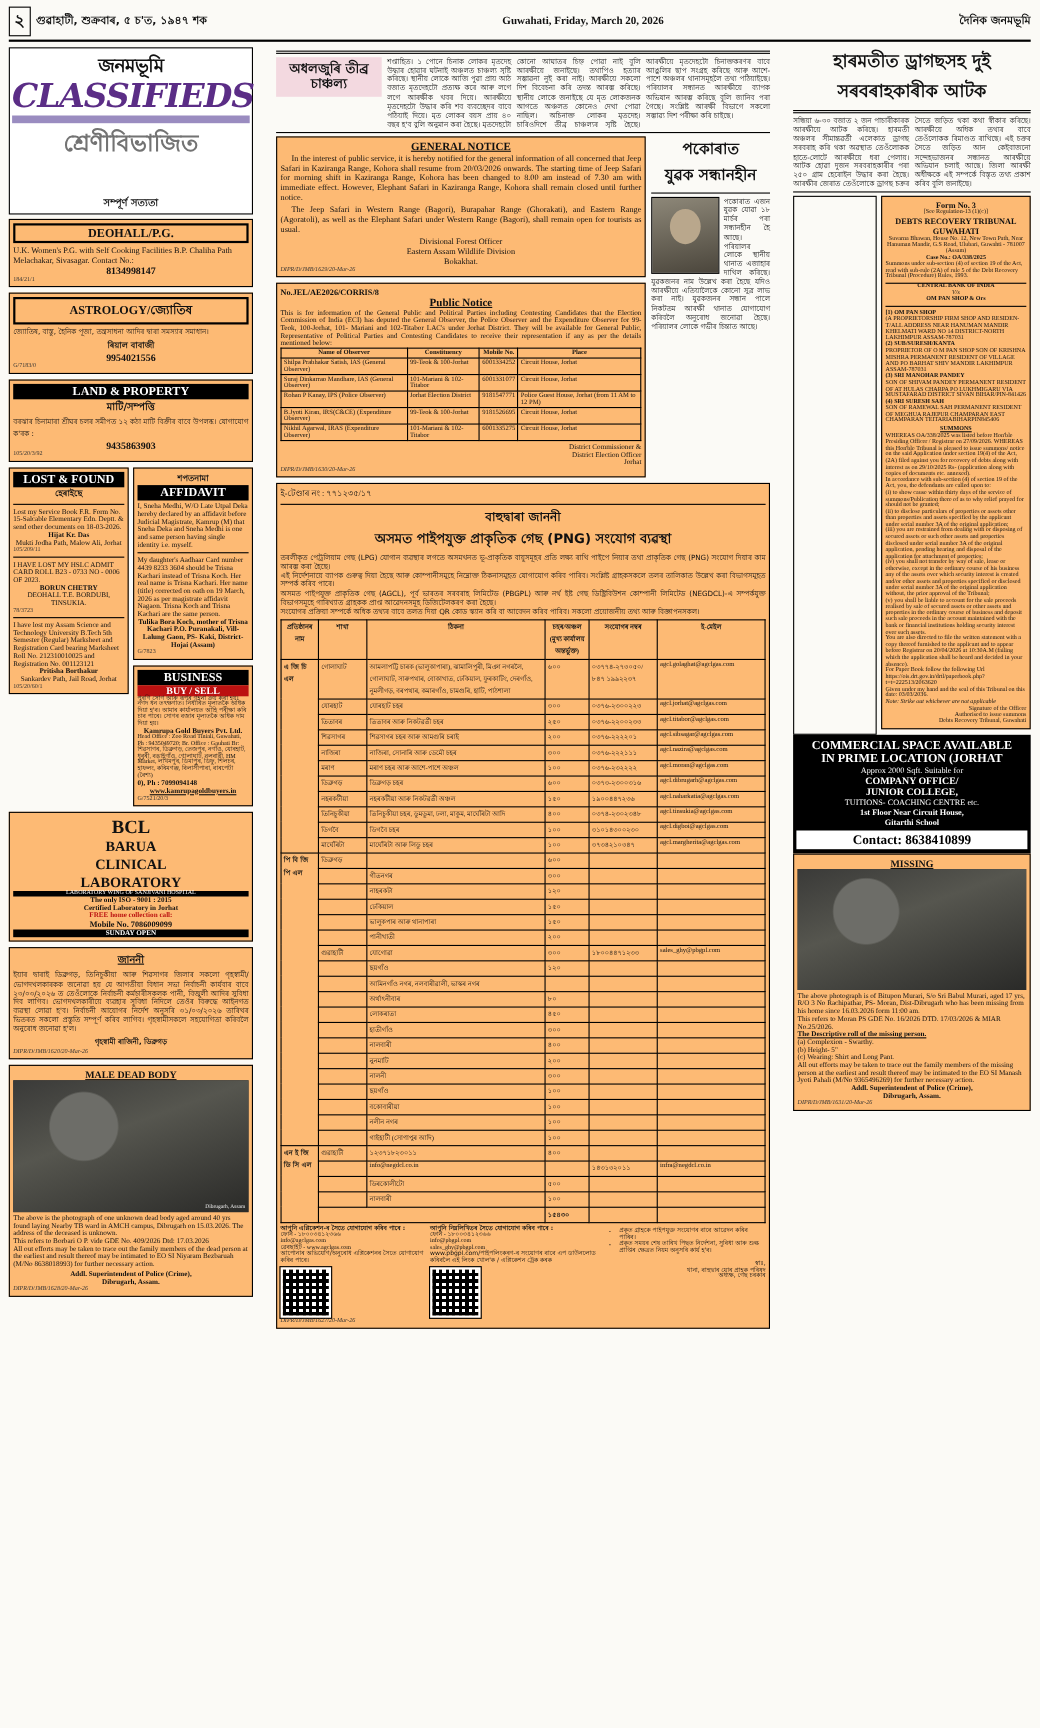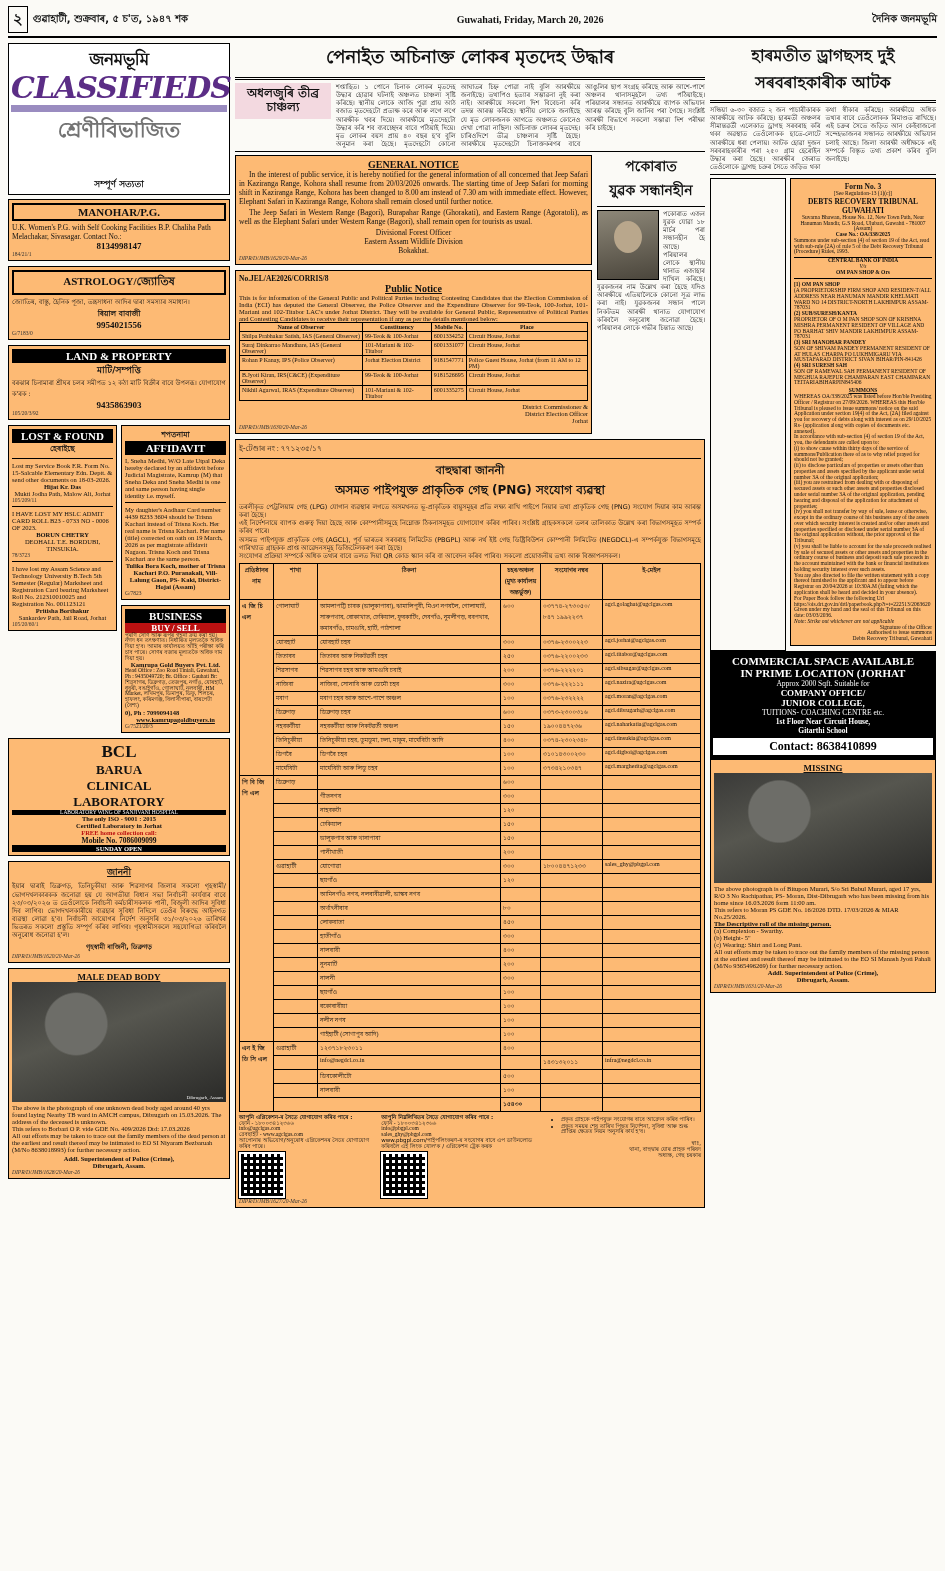--- a/index.html
+++ b/index.html
@@ -16,21 +16,21 @@
   
   .masthead { display: flex; align-items: center; justify-content: space-between;
     border-bottom: 2px solid #000; padding-bottom: 3px; }
   .mh-left { display: flex; align-items: center; gap: 5px; }
   .pagenum { font-weight: bold; font-size: 15px; border: 1px solid #000; padding: 0 4px; }
   .mh-date { font-size: 10px; font-weight: bold; }
   .mh-center { font-size: 10px; font-weight: bold; }
   .mh-right { font-size: 10px; font-weight: bold; }
 
   
-  .grid { display: flex; gap: 5px; margin-top: 5px; height: 1490px; }
+  .grid { display: flex; gap: 21px; margin-top: 5px; height: 1490px; }
   .col-left { width: 222px; }
   .col-mid { width: 470px; }
   .col-right { width: 226px; }
 
   .box { border: 1px solid #000; padding: 3px; margin-bottom: 5px; background: #fdba74; }
 
   .ctr { text-align: center; }
   .b { font-weight: bold; }
   .i { font-style: italic; }
   .u { text-decoration: underline; }
@@ -118,21 +118,21 @@
 
       <div class="logo-block">
         <div class="logo-top bn">জনমভূমি</div>
         <div class="logo-main">CLASSIFIEDS</div>
         <div class="logo-band"></div>
         <div class="logo-sub bn">শ্ৰেণীবিভাজিত</div>
         <div class="logo-tag bn">সম্পূৰ্ণ সত্যতা</div>
       </div>
 
       <div class="box">
-        <div class="cat-head-inv">MANOHAR/P.G.</div>
+        <div class="cat-head-inv">DEOHALL/P.G.</div>
         <div class="sm" style="margin-top:2px">U.K. Women's P.G. with Self Cooking Facilities B.P. Chaliha Path Melachakar, Sivasagar. Contact No.:</div>
         <div class="b ctr md">8134998147</div>
         <div class="ref">184/21/1</div>
       </div>
 
       <div class="box">
         <div class="cat-head-inv">ASTROLOGY/জ্যোতিষ</div>
         <div class="tiny bn" style="margin-top:2px">জ্যোতিষ, বাস্তু, হৈনিক পূজা, তন্ত্ৰসাধনা আদিৰ দ্বাৰা সমস্যাৰ সমাধান।</div>
         <div class="b ctr bn sm">ৰিয়াল বাবাজী</div>
         <div class="b ctr md">9954021556</div>
@@ -226,21 +226,20 @@
         <div class="tiny">All out efforts may be taken to trace out the family members of the dead person at the earliest and result thereof may be intimated to EO SI Niyaram Bezbaruah (M/No 8638018993) for further necessary action.</div>
         <div class="tiny ctr b" style="margin-top:2px">Addl. Superintendent of Police (Crime),</div>
         <div class="tiny ctr b">Dibrugarh, Assam.</div>
         <div class="ref i">DIPR/D/JMB/1628/20-Mar-26</div>
       </div>
 
     </div>
 
     <div class="col-mid">
 
-      <div class="as-h1 bn">পেনাইত অচিনাক্ত লোকৰ মৃতদেহ উদ্ধাৰ</div>
       <div class="dbl-rule"></div>
 
       <div style="display:flex; gap:5px;">
         <div style="width:96px">
           <div class="hl ctr b bn" style="font-size:12px; padding:4px 2px; line-height:1.15">অধলজুৰি তীব্ৰ চাঞ্চল্য</div>
         </div>
         <div style="flex:1" class="as-body">
           <div style="column-count:3; column-gap:5px;">
             <span>শপ্তাহিত। ১ পোনে চিনাক লোকৰ মৃতদেহ উদ্ধাৰ হোৱাৰ ঘটনাই অঞ্চলত চাঞ্চল্য সৃষ্টি কৰিছে। স্থানীয় লোকে আজি পুৱা প্ৰায় আঠ বজাত মৃতদেহটো প্ৰত্যক্ষ কৰে আৰু লগে লগে আৰক্ষীক খবৰ দিয়ে। আৰক্ষীয়ে মৃতদেহটো উদ্ধাৰ কৰি শব ব্যবচ্ছেদৰ বাবে পঠিয়াই দিয়ে। মৃত লোকৰ বয়স প্ৰায় ৪০ বছৰ হ'ব বুলি অনুমান কৰা হৈছে।</span>
             <span>মৃতদেহটো কোনো আঘাতৰ চিহ্ন পোৱা নাই বুলি আৰক্ষীয়ে জনাইছে। তথাপিও হত্যাৰ সম্ভাৱনা নুই কৰা নাই। আৰক্ষীয়ে সকলো দিশ বিবেচনা কৰি তদন্ত আৰম্ভ কৰিছে। স্থানীয় লোকে জনাইছে যে মৃত লোকজনক আগতে অঞ্চলত কোনেও দেখা পোৱা নাছিল। অচিনাক্ত লোকৰ মৃতদেহ।</span>

